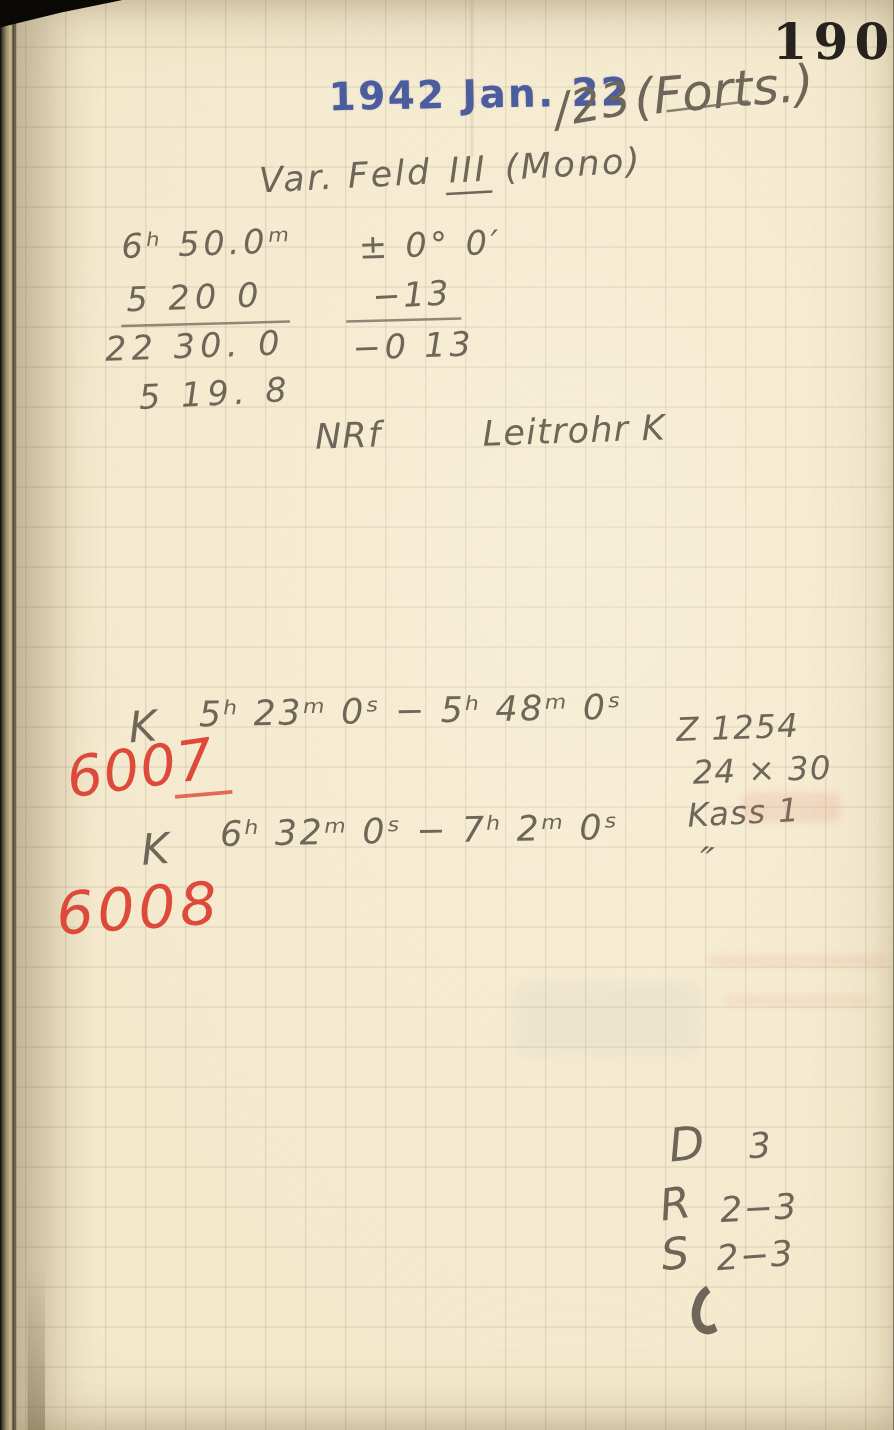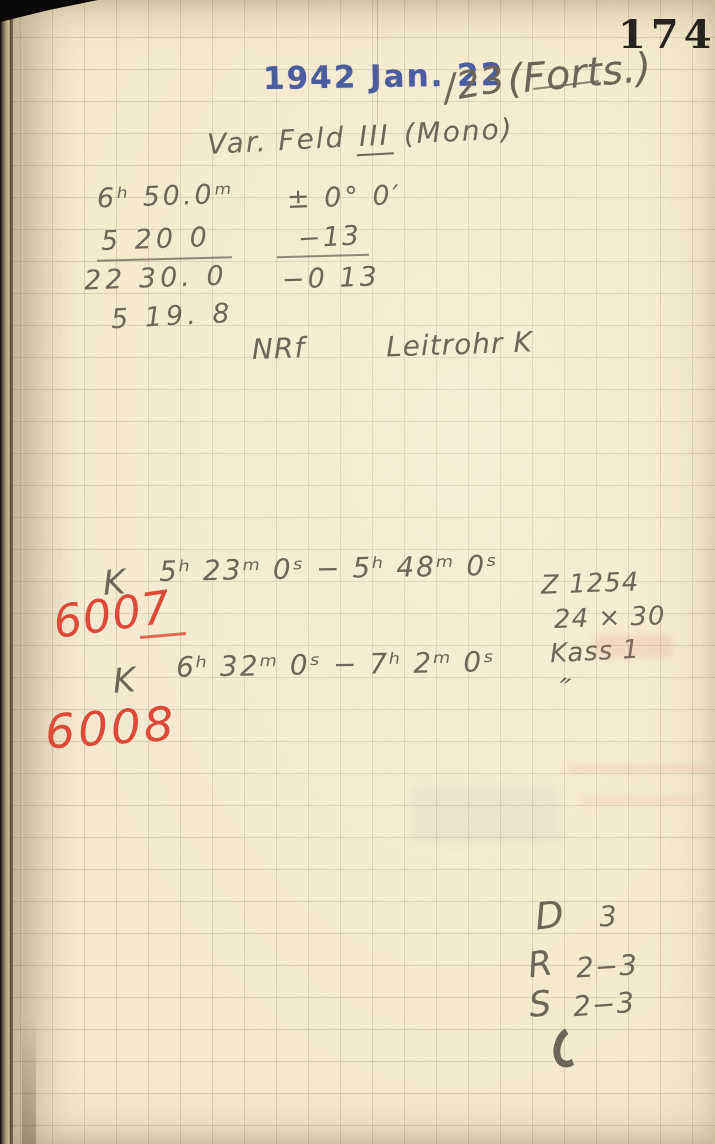--- a/index.html
+++ b/index.html
@@ -65,21 +65,21 @@
     border-radius:50%; transform:rotate(18deg); }
 </style>
 </head>
 <body>
 
 <div class="scan">
 
   <div class="edge-stack"></div>
   <div class="page">
 
-    <div class="print" style="left:607px; top:10px; font-size:40px;">174</div>
+    <div class="print" style="left:607px; top:10px; font-size:40px;">190</div>
 
     <div class="stamp" style="left:252px; top:58px; font-size:31px; transform:rotate(-1deg);">1942 Jan. 22</div>
     <div class="hand" style="left:432px; top:62px; font-size:37px; transform:rotate(-10deg); letter-spacing:1px;">/23</div>
     <div class="hand" style="left:496px; top:50px; font-size:40px; transform:rotate(-5deg);">(Forts.)</div>
     <div class="stroke" style="left:522px; top:84px; width:66px; height:2px; transform:rotate(-7deg);"></div>
 
     <div class="hand" style="left:196px; top:120px; font-size:28px; transform:rotate(-3deg); letter-spacing:2px;"><span>Var. Feld</span>&nbsp;<span class="u3">III</span>&nbsp;<span>(Mono)</span></div>
 
     <div class="hand" style="left:86px; top:180px; font-size:27px; letter-spacing:3px; transform:rotate(-2deg);">6ʰ 50.0ᵐ</div>
     <div class="hand" style="left:276px; top:181px; font-size:27px; letter-spacing:3px; transform:rotate(-2deg);">± 0° 0′</div>

